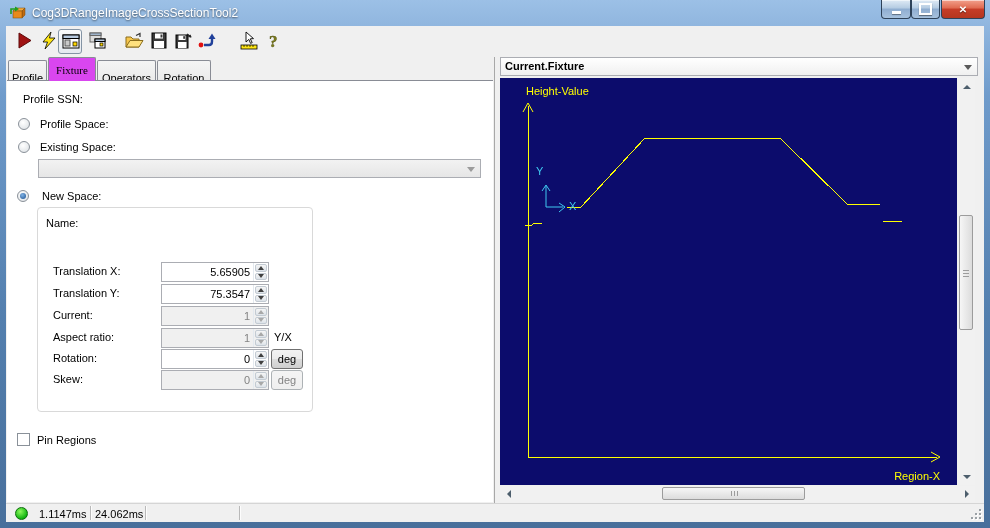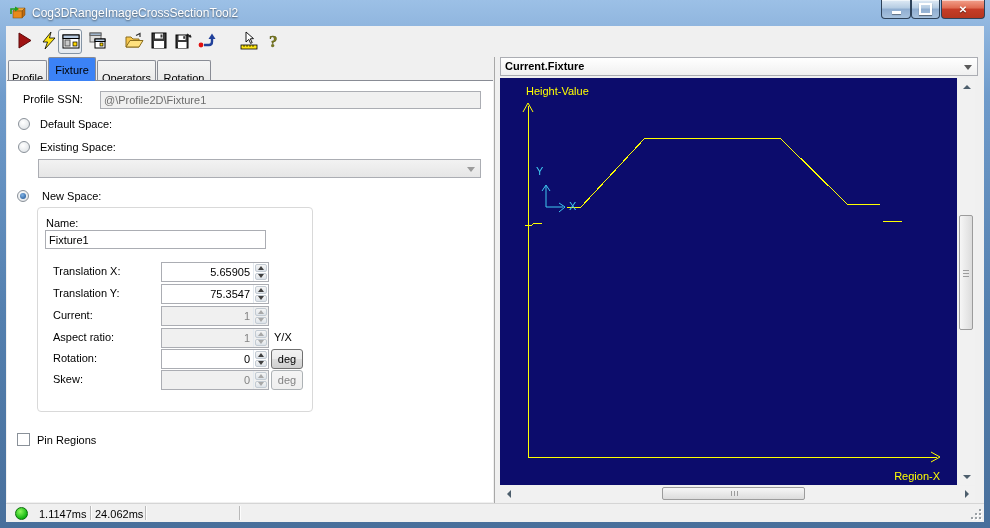--- a/index.html
+++ b/index.html
@@ -29,21 +29,21 @@
   .toolbar { position:absolute; left:6px; top:26px; width:978px; height:31px; background:#f0f0f0; }
   .tbtn { position:absolute; top:3px; width:24px; height:25px; border:none; background:transparent; padding:0; }
   .tbtn svg { position:absolute; left:2px; top:2px; }
   .tbtn.framed { border:1px solid #8494a5; border-radius:3px;
      background:linear-gradient(#fbfbfb,#e4e9ef); }
   
   .left-area { position:absolute; left:6px; top:57px; width:488px; height:446px; background:#f0f0f0; }
   .tab { position:absolute; top:3px; height:35px; background:linear-gradient(#f4f4f4,#e4e4e4);
     border:1px solid #898c95; border-bottom:none; border-radius:2px 2px 0 0;
     display:flex; align-items:center; justify-content:center; z-index:1; }
-  .tab.active { top:0; height:24px; background:#3b82f6; z-index:3; }
+  .tab.active { top:0; height:24px; background:#d946ef; z-index:3;font-family:Liberation Serif, serif; }
   .page { position:absolute; left:1px; top:23px; width:486px; height:422px; background:#fff;
     border-top:1px solid #898c95; z-index:2; }
   .lbl { position:absolute; white-space:nowrap; }
   .tbox { position:absolute; border:1px solid #abadb3; background:#fff; }
   .tbox input { width:100%; height:100%; border:none; outline:none; background:transparent;
     font-family:"Liberation Sans",sans-serif; font-size:11px; padding:1px 3px; }
   .tbox.dis { background:#f0f0f0; }
   .tbox.dis input { color:#6d6d6d; }
   .radio { position:absolute; width:12px; height:12px; border-radius:50%;
     border:1px solid #8a9199; background:radial-gradient(circle at 40% 35%,#ffffff,#d9dee2); }
@@ -218,43 +218,37 @@
       </div>
     <div class="tab" style="left:91px;width:59px">
         <span>Operators</span>
       </div>
     <div class="tab" style="left:151px;width:54px">
         <span>Rotation</span>
       </div>
 
     <div class="page">
       <span class="lbl" style="left:16px;top:12px">Profile SSN:</span>
-      <div class="tbox dis" style="left:93px;top:10px;width:381px;height:18px">
-        <input readonly="" value="@\Profile2D\Fixture1" style="">
-      </div>
 
       <div class="radio" style="left:11px;top:37px"></div>
-      <span class="lbl" style="left:33px;top:37px">Default Space:</span>
+      <span class="lbl" style="left:33px;top:37px">Profile Space:</span>
 
       <div class="radio" style="left:11px;top:60px"></div>
       <span class="lbl" style="left:33px;top:60px">Existing Space:</span>
 
       <div class="combo dis" style="left:31px;top:78px;width:443px;height:19px">
         <span class="cval"></span>
         <span class="arrow"></span>
       </div>
 
       <div class="radio sel" style="left:10px;top:109px"></div>
       <span class="lbl" style="left:35px;top:109px">New Space:</span>
 
       <div class="groupbox" style="left:30px;top:126px;width:276px;height:205px">
         <span class="lbl" style="left:8px;top:9px">Name:</span>
-        <div class="tbox" style="left:7px;top:22px;width:221px;height:19px">
-          <input value="Fixture1" style="">
-        </div>
 
         <span class="lbl" style="left:15px;top:57px">Translation X:</span>
         <div class="spinbox" style="left:123px;top:54px">
           <input value="5.65905" style="">
           <div class="spins">
               <div class="spin up"></div>
               <div class="spin dn"></div>
             </div>
         </div>
 

